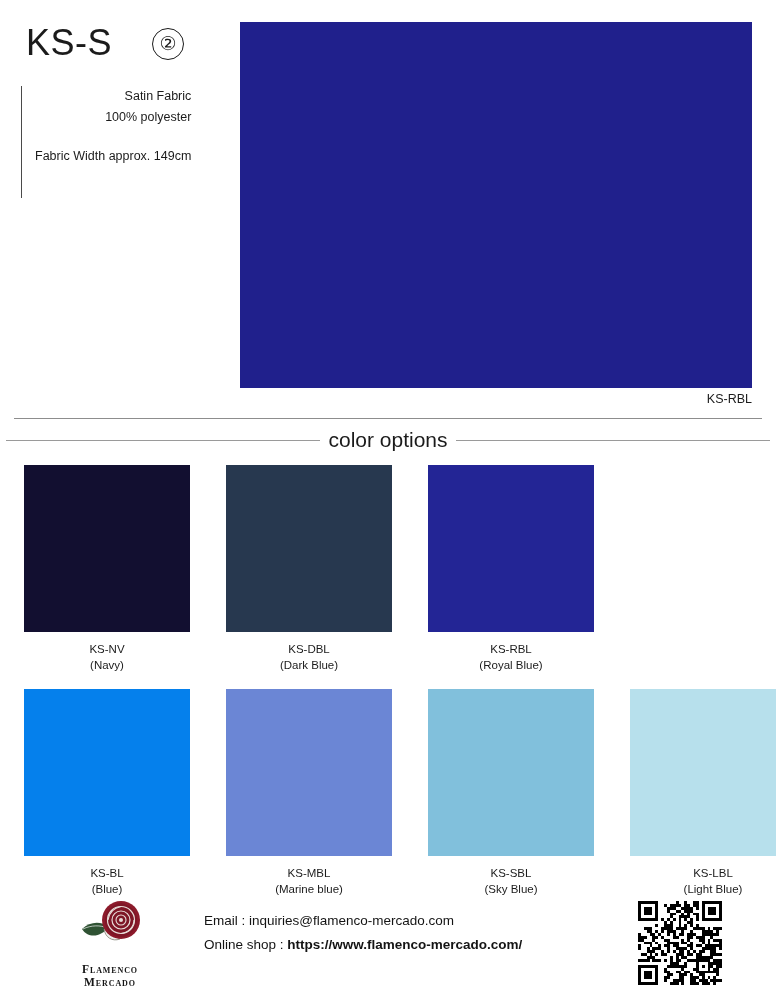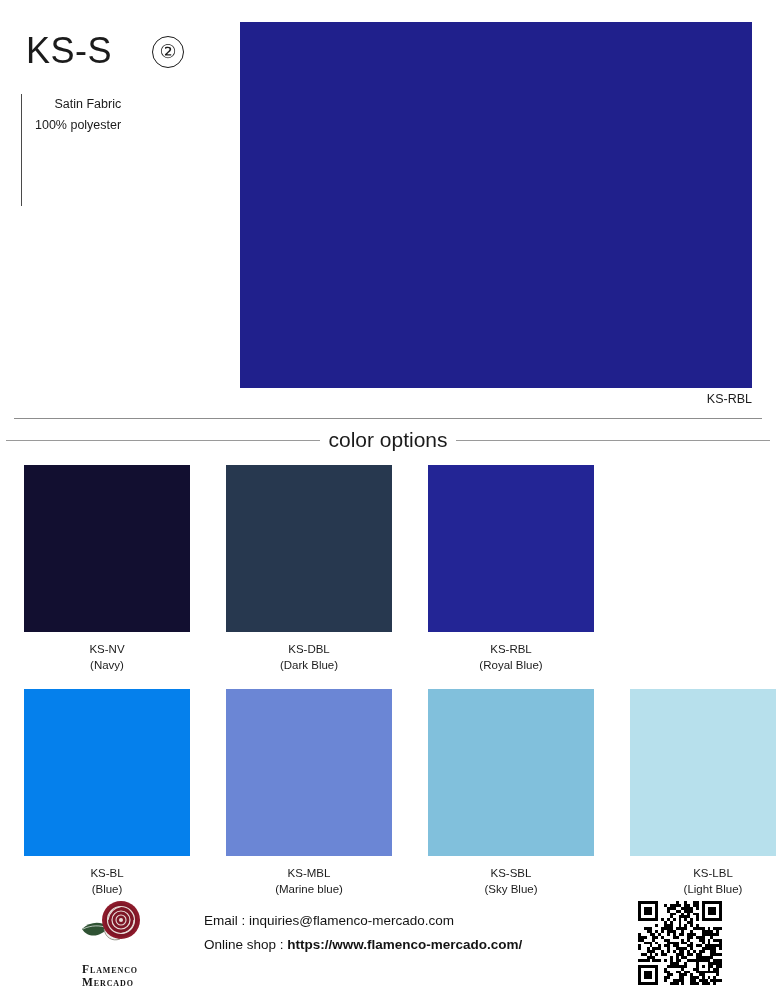--- a/index.html
+++ b/index.html
@@ -12,21 +12,21 @@
     height: 1000px;
     position: relative;
     font-family: "Liberation Sans", sans-serif;
     color: #1b1b1b;
     overflow: hidden;
   }
 
   
   #header-block {
     position: absolute;
-    left: 0; top: 12px;
+    left: 0; top: 4px;
     width: 240px;
     height: 410px;
   }
   #product-code {
     position: absolute;
     left: 26px; top: 18px;
     font-size: 36px;
     letter-spacing: 0.5px;
     font-weight: 400;
     color: #1b1b1b;
@@ -143,21 +143,21 @@
     left: 58px; top: 5px;
     width: 104px; height: 92px;
     display: flex;
     flex-direction: column;
     align-items: center;
     justify-content: center;
   }
   #logo-rose { display: block; }
   #logo-wordmark {
     margin-top: 10px;
-    text-align: left;
+    text-align: center;
     font-family: "Liberation Serif", serif;
     font-size: 11.5px;
     font-variant: small-caps;
     font-weight: 700;
     letter-spacing: 0.9px;
     line-height: 13.5px;
     color: #151515;
   }
   .logo-word { display: block; }
 
@@ -184,20 +184,21 @@
 <body>
 
 <div id="header-block">
   <div id="product-code">KS-S</div>
   <div id="variant-badge">②</div>
 
   <div id="spec-block">
     <div class="spec-line">Satin Fabric</div>
     <div class="spec-line">100% polyester</div>
     <div class="spec-gap"></div>
+    <div class="spec-line">Fabric Width approx.  149cm</div>
   </div>
 </div>
 
 <div id="hero-swatch" style="background-color: rgb(32, 32, 140);"></div>
 <div id="hero-swatch-label">KS-RBL</div>
 
 <div id="top-rule"></div>
 <div id="section-divider">
   <div class="divider-line"></div>
   <div id="section-title">color options</div>

